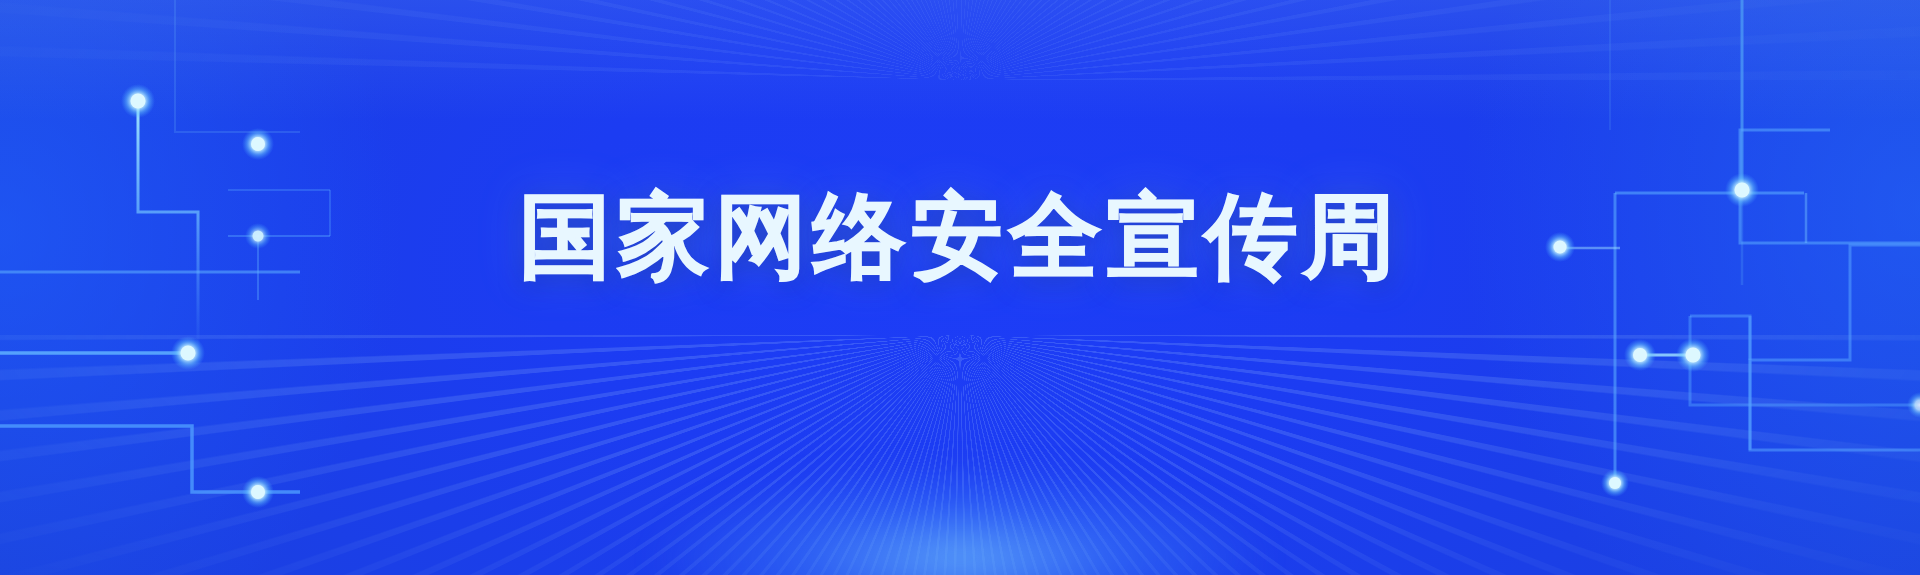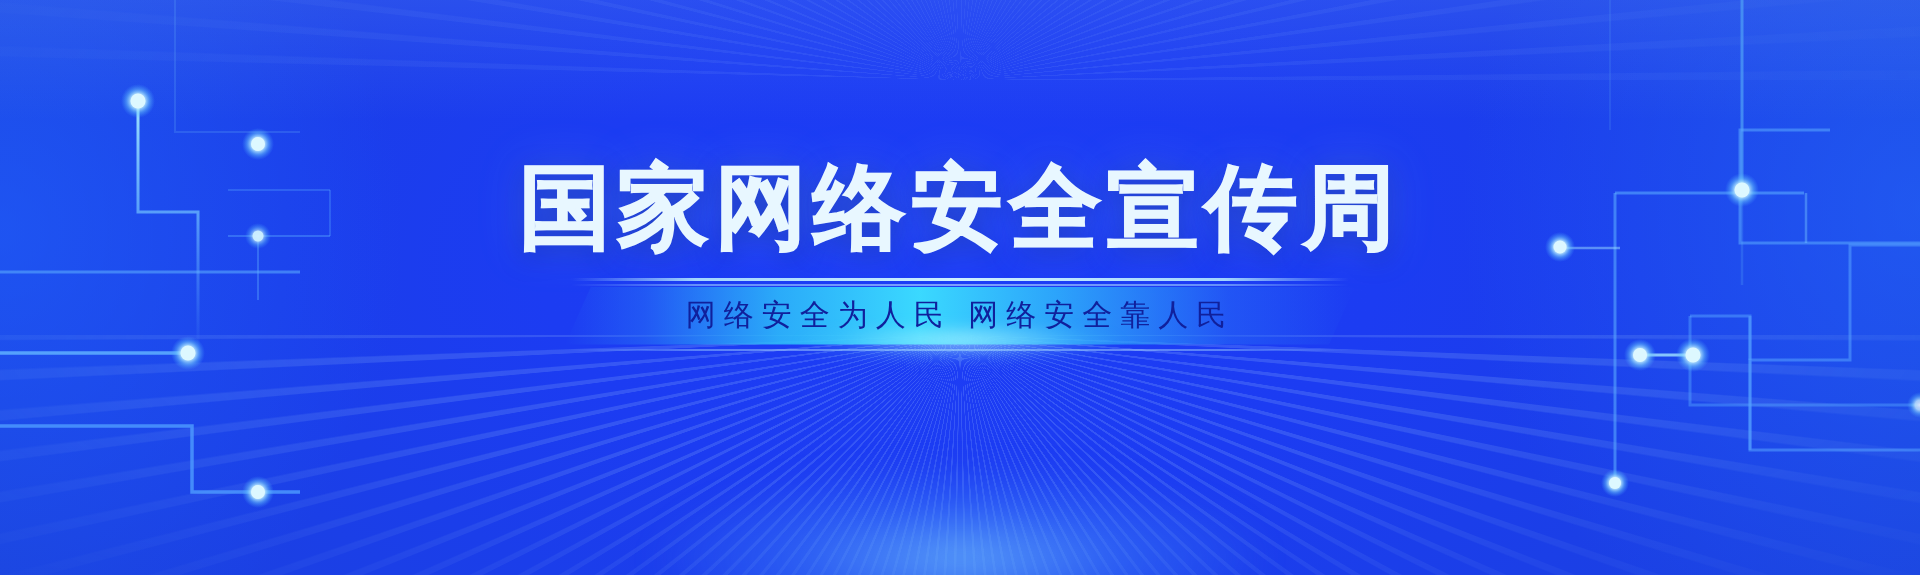--- a/index.html
+++ b/index.html
@@ -285,23 +285,15 @@
       <circle cx="1615" cy="483" r="14" fill="url(#nodeGlow)"></circle>
       <circle cx="1615" cy="483" r="6" fill="#ddf8ff"></circle>
       <circle cx="1920" cy="405" r="13" fill="url(#nodeGlow)" opacity="0.8"></circle>
     </g>
   </svg>
 
   <div class="content">
 
     <h1 class="title">国家网络安全宣传周</h1>
 
-    <div class="ribbon-wrap">
-      <div class="ribbon-line t"></div>
-      <div class="ribbon-line t2"></div>
-      <div class="ribbon-bar"></div>
-      <div class="ribbon-line b"></div>
-      <div class="ribbon-glow"></div>
-      <div class="subtitle">网络安全为人民  网络安全靠人民</div>
-    </div>
 
   </div>
 </div>
 
 </body></html>

